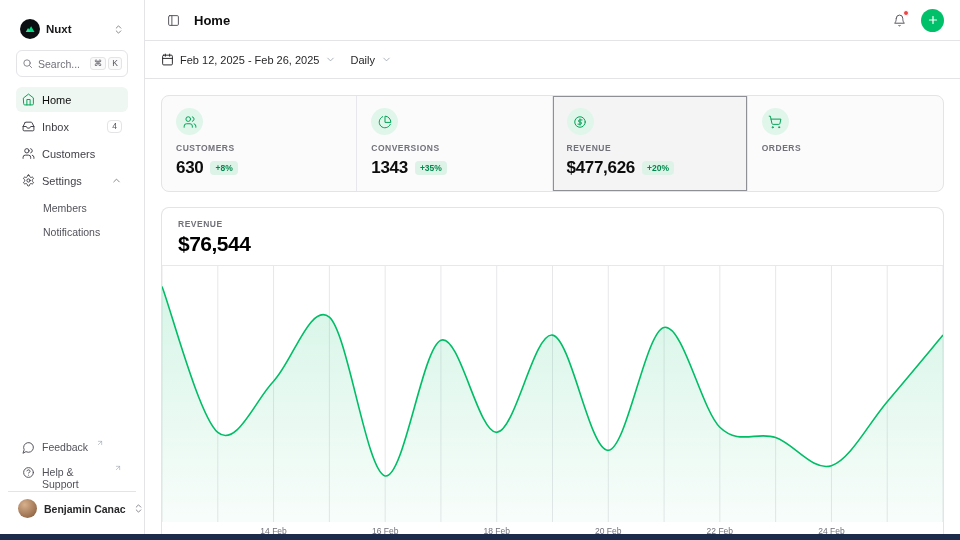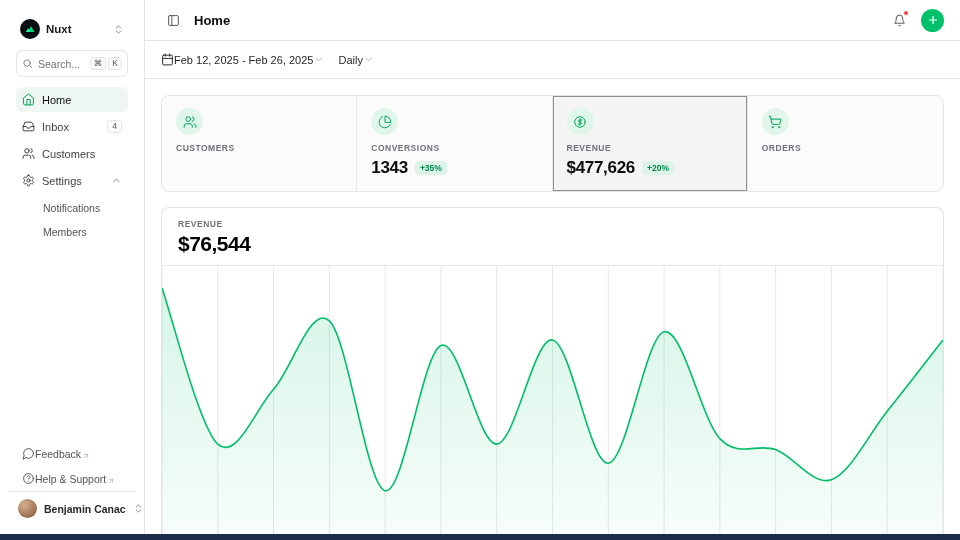--- a/index.html
+++ b/index.html
@@ -28,41 +28,41 @@
   .nav-item { display:flex; align-items:center; gap:7px; height:25px; padding:0 6px; border-radius:6px; font-size:11px; color:#3f3f46; cursor:pointer; }
   .nav-item .lbl { font-weight:500; }
   .nav-item.active { background:#eef7f1; color:#0c0c0d; }
   .nav-item.active .ic { color:#00a155; }
   .count-badge { margin-left:auto; font-size:8.5px; color:#52525b; border:1px solid #e4e4e7; border-radius:4px; padding:1px 4px; line-height:1.1; background:#fff; }
   .nav-item .trail { margin-left:auto; }
   .nav-children { display:flex; flex-direction:column; gap:1px; margin:1px 0 2px; }
   .nav-child { height:23px; display:flex; align-items:center; padding-left:27px; font-size:10.5px; color:#52525b; border-radius:6px; cursor:pointer; }
 
   .side-foot { margin-top:auto; display:flex; flex-direction:column; gap:2px; padding-bottom:4px; }
-  .foot-item { display:flex; align-items:flex-end; height:23px; padding:4px 6px 0; border-radius:6px; font-size:10.5px; color:#52525b; cursor:pointer; }
+  .foot-item { display:flex; align-items:flex-start; gap:7px; height:23px; padding:4px 6px 0; border-radius:6px; font-size:10.5px; color:#52525b; cursor:pointer; }
   .foot-item .ext { margin-left:1px; margin-top:-2px; color:#9ca3af; }
 
   .side-user { border-top:1px solid #e4e4e7; margin:2px -8px 0; padding:7px 10px 6px; display:flex; align-items:center; gap:7px; cursor:pointer; }
   .avatar { width:19px; height:19px; border-radius:50%; background:radial-gradient(circle at 35% 30%,#d7b08d,#9a6f4e 70%,#6e4b33); flex:none; }
   .user-name { font-size:10.5px; font-weight:600; color:#27272a; white-space:nowrap; }
   .side-user .trail { margin-left:auto; }
 
   
   .main { flex:1; display:flex; flex-direction:column; min-width:0; }
   .topbar { height:41px; border-bottom:1px solid #e4e4e7; display:flex; align-items:center; gap:9px; padding:0 16px; }
   .icon-btn { width:24px; height:24px; display:flex; align-items:center; justify-content:center; border-radius:6px; color:#52525b; cursor:pointer; background:transparent; border:none; }
   .page-title { font-size:13px; font-weight:700; color:#0c0c0d; }
   .topbar-right { margin-left:auto; display:flex; align-items:center; gap:10px; }
   .bell-wrap { position:relative; }
   .red-dot { position:absolute; top:2px; right:2px; width:6px; height:6px; border-radius:50%; background:#ef4444; border:1px solid #fff; }
   .add-btn { width:23px; height:23px; border-radius:50%; background:#00c16a; color:#fff; display:flex; align-items:center; justify-content:center; border:none; cursor:pointer; }
   .add-btn .ic { stroke-width:2.4; width:12px; height:12px; }
 
   .toolbar { height:38px; border-bottom:1px solid #e4e4e7; display:flex; align-items:center; gap:14px; padding:0 16px; }
-  .tool-btn { display:flex; align-items:center; gap:0; font-size:11px; font-weight:500; color:#27272a; background:transparent; border:none; cursor:pointer; font-family:inherit; }
+  .tool-btn { display:flex; align-items:center; gap:6px; font-size:11px; font-weight:500; color:#27272a; background:transparent; border:none; cursor:pointer; font-family:inherit; }
   .tool-btn .chev { color:#9ca3af; }
 
   .content { flex:1; padding:16px 16px 0; display:flex; flex-direction:column; gap:15px; min-height:0; }
 
   .stats { border:1px solid #e4e4e7; border-radius:8px; background:#fbfbfb; display:grid; grid-template-columns:repeat(4,1fr); overflow:hidden; flex:none; }
   .stat { padding:12px 14px 13px; border-right:1px solid #e8e8ea; display:flex; flex-direction:column; gap:5px; cursor:pointer; position:relative; }
   .stat:last-child { border-right:none; }
   .stat.selected { box-shadow:inset 0 0 0 1px #8f8f96; background:#f4f4f5; }
   .chip { width:27px; height:27px; border-radius:50%; background:#e1f6ea; color:#00a155; display:flex; align-items:center; justify-content:center; margin-bottom:3px; }
   .chip .ic { width:14px; height:14px; stroke-width:1.7; }
@@ -146,24 +146,24 @@
             <path d="M12.22 2h-.44a2 2 0 0 0-2 2v.18a2 2 0 0 1-1 1.73l-.43.25a2 2 0 0 1-2 0l-.15-.08a2 2 0 0 0-2.73.73l-.22.38a2 2 0 0 0 .73 2.73l.15.1a2 2 0 0 1 1 1.72v.51a2 2 0 0 1-1 1.74l-.15.09a2 2 0 0 0-.73 2.73l.22.38a2 2 0 0 0 2.73.73l.15-.08a2 2 0 0 1 2 0l.43.25a2 2 0 0 1 1 1.73V20a2 2 0 0 0 2 2h.44a2 2 0 0 0 2-2v-.18a2 2 0 0 1 1-1.73l.43-.25a2 2 0 0 1 2 0l.15.08a2 2 0 0 0 2.73-.73l.22-.39a2 2 0 0 0-.73-2.73l-.15-.08a2 2 0 0 1-1-1.74v-.5a2 2 0 0 1 1-1.74l.15-.09a2 2 0 0 0 .73-2.73l-.22-.38a2 2 0 0 0-2.73-.73l-.15.08a2 2 0 0 1-2 0l-.43-.25a2 2 0 0 1-1-1.73V4a2 2 0 0 0-2-2z"></path>
             <circle cx="12" cy="12" r="3"></circle>
           </svg>
         <span class="lbl">Settings</span>
         <svg class="ic sm gray trail" viewBox="0 0 24 24">
             <path d="m18 15-6-6-6 6"></path>
           </svg>
       </div>
       <div class="nav-children">
         <div class="nav-child">
+            <span>Members</span>
+          </div>
+        <div class="nav-child">
             <span>Notifications</span>
-          </div>
-        <div class="nav-child">
-            <span>Members</span>
           </div>
       </div>
     </nav>
 
     <div class="side-foot">
       <div class="foot-item">
         <svg class="ic" viewBox="0 0 24 24">
             <path d="M7.9 20A9 9 0 1 0 4 16.1L2 22Z"></path>
           </svg>
         <span>Feedback</span>
@@ -251,20 +251,24 @@
         <div class="stat">
           <span class="chip">
             <svg class="ic" viewBox="0 0 24 24">
                 <path d="M16 21v-2a4 4 0 0 0-4-4H6a4 4 0 0 0-4 4v2"></path>
                 <circle cx="9" cy="7" r="4"></circle>
                 <path d="M22 21v-2a4 4 0 0 0-3-3.87"></path>
                 <path d="M16 3.13a4 4 0 0 1 0 7.75"></path>
               </svg>
           </span>
           <span class="stat-label">CUSTOMERS</span>
+          <div class="stat-vrow">
+            <span class="stat-value">630</span>
+            <span class="delta">+8%</span>
+          </div>
         </div>
 
         <div class="stat">
           <span class="chip">
             <svg class="ic" viewBox="0 0 24 24">
                 <path d="M21.21 15.89A10 10 0 1 1 8 2.83"></path>
                 <path d="M22 12A10 10 0 0 0 12 2v10z"></path>
               </svg>
           </span>
           <span class="stat-label">CONVERSIONS</span>
@@ -328,20 +332,28 @@
                 <line x1="642.8571428571429" y1="0" x2="642.8571428571429" y2="300" stroke="#e7e7ea" stroke-width="1" vector-effect="non-scaling-stroke"></line>
                 <line x1="714.2857142857143" y1="0" x2="714.2857142857143" y2="300" stroke="#e7e7ea" stroke-width="1" vector-effect="non-scaling-stroke"></line>
                 <line x1="785.7142857142857" y1="0" x2="785.7142857142857" y2="300" stroke="#e7e7ea" stroke-width="1" vector-effect="non-scaling-stroke"></line>
                 <line x1="857.1428571428571" y1="0" x2="857.1428571428571" y2="300" stroke="#e7e7ea" stroke-width="1" vector-effect="non-scaling-stroke"></line>
                 <line x1="928.5714285714286" y1="0" x2="928.5714285714286" y2="300" stroke="#e7e7ea" stroke-width="1" vector-effect="non-scaling-stroke"></line>
                 <line x1="1000" y1="0" x2="1000" y2="300" stroke="#e7e7ea" stroke-width="1" vector-effect="non-scaling-stroke"></line>
                 <path d="M 0,24 C 11.904761904761905,52.5 47.61904761904762,176.5 71.42857142857143,195 C 95.23809523809524,213.5 119.04761904761905,157.5 142.85714285714286,135 C 166.66666666666666,112.5 190.47619047619048,41.5 214.28571428571428,60 C 238.09523809523807,78.5 261.9047619047619,241.5 285.7142857142857,246 C 309.5238095238095,250.5 333.33333333333337,95.5 357.14285714285717,87 C 380.95238095238096,78.5 404.76190476190476,196 428.57142857142856,195 C 452.38095238095235,194 476.1904761904762,77.5 500,81 C 523.8095238095239,84.5 547.6190476190476,217.5 571.4285714285714,216 C 595.2380952380953,214.5 619.047619047619,76.5 642.8571428571429,72 C 666.6666666666667,67.5 690.4761904761906,167.5 714.2857142857143,189 C 738.0952380952381,210.5 761.9047619047619,193.5 785.7142857142857,201 C 809.5238095238094,208.5 833.3333333333333,241 857.1428571428571,234 C 880.952380952381,227 904.7619047619047,184.5 928.5714285714286,159 C 952.3809523809524,133.5 988.0952380952381,94 1000,81 L 1000,300 L 0,300 Z" fill="url(#fillGrad)"></path>
                 <path d="M 0,24 C 11.904761904761905,52.5 47.61904761904762,176.5 71.42857142857143,195 C 95.23809523809524,213.5 119.04761904761905,157.5 142.85714285714286,135 C 166.66666666666666,112.5 190.47619047619048,41.5 214.28571428571428,60 C 238.09523809523807,78.5 261.9047619047619,241.5 285.7142857142857,246 C 309.5238095238095,250.5 333.33333333333337,95.5 357.14285714285717,87 C 380.95238095238096,78.5 404.76190476190476,196 428.57142857142856,195 C 452.38095238095235,194 476.1904761904762,77.5 500,81 C 523.8095238095239,84.5 547.6190476190476,217.5 571.4285714285714,216 C 595.2380952380953,214.5 619.047619047619,76.5 642.8571428571429,72 C 666.6666666666667,67.5 690.4761904761906,167.5 714.2857142857143,189 C 738.0952380952381,210.5 761.9047619047619,193.5 785.7142857142857,201 C 809.5238095238094,208.5 833.3333333333333,241 857.1428571428571,234 C 880.952380952381,227 904.7619047619047,184.5 928.5714285714286,159 C 952.3809523809524,133.5 988.0952380952381,94 1000,81" fill="none" stroke="#00bd66" stroke-width="1.6" vector-effect="non-scaling-stroke"></path>
               </svg>
           </div>
+          <div class="xlabels" id="xlabels">
+              <span style="left: 14.2857%;">14 Feb</span>
+              <span style="left: 28.5714%;">16 Feb</span>
+              <span style="left: 42.8571%;">18 Feb</span>
+              <span style="left: 57.1429%;">20 Feb</span>
+              <span style="left: 71.4286%;">22 Feb</span>
+              <span style="left: 85.7143%;">24 Feb</span>
+            </div>
         </div>
       </div>
 
     </div>
   </main>
 
   <div class="bottom-bar"></div>
 </div>
 
 </body></html>

